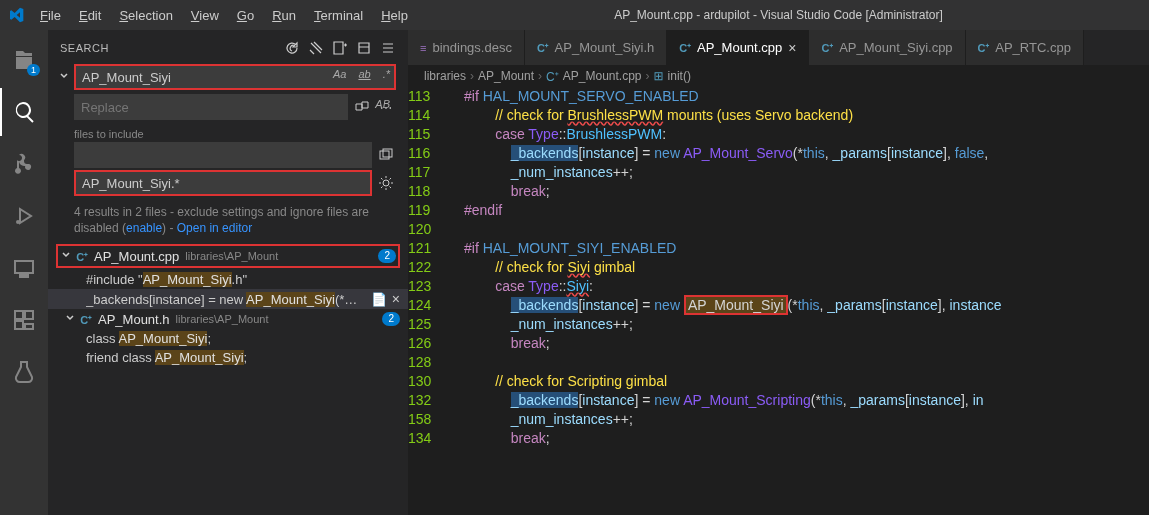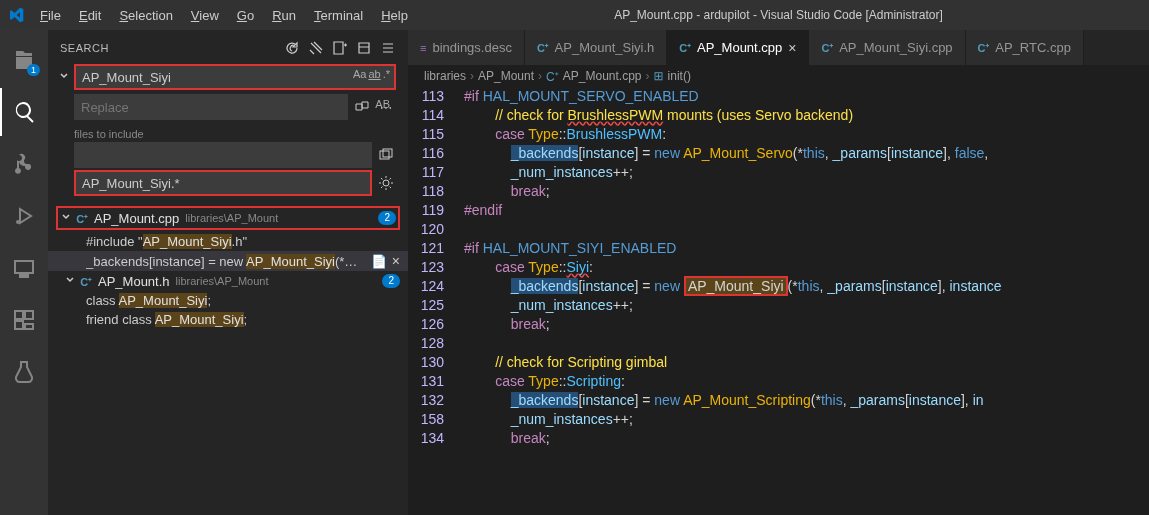--- a/index.html
+++ b/index.html
@@ -19,21 +19,21 @@
 .activitybar .badge { position:absolute; bottom:8px; right:8px; background:#007acc; color:#fff; border-radius:8px; font-size:9px; padding:0 4px; line-height:12px; }
 .sidebar { width:360px; background:#252526; display:flex; flex-direction:column; padding:6px 0; }
 .sb-header { display:flex; align-items:center; padding:4px 12px; font-size:11px; letter-spacing:0.5px; color:#bbb; }
 .sb-header .spacer { flex:1; }
 .sb-header .ico { width:16px; height:16px; margin-left:8px; cursor:pointer; fill:#ccc; }
 .search-row { margin:4px 12px 2px 26px; position:relative; display:flex; align-items:center; gap:4px; }
 .search-drop { position:absolute; left:-16px; top:6px; cursor:pointer; }
 .search-drop svg { width:12px; height:12px; fill:#ccc; }
 .input-box { flex:1; background:#3c3c3c; border:1px solid #3c3c3c; color:#ccc; padding:4px 6px; font-size:13px; height:26px; }
 .input-box.hl { border:2px solid #d33; }
-.input-icons { position:absolute; right:6px; top:4px; display:flex; gap:2px; align-items:center; }
+.input-icons { position:absolute; right:6px; top:4px; display:flex; gap:12px; align-items:center;font-style:italic; }
 .input-icons span { color:#aaa; font-size:11px; cursor:pointer; }
 .more-toggle { width:20px; text-align:center; cursor:pointer; color:#ccc; }
 .label-sm { font-size:11px; color:#888; margin:6px 12px 2px 26px; }
 .incl-row { margin:0 12px 2px 26px; position:relative; display:flex; gap:4px; }
 .right-ico { width:20px; display:flex; align-items:center; justify-content:center; cursor:pointer; }
 .right-ico svg { width:16px; height:16px; fill:#ccc; }
 .results-info { font-size:12px; color:#888; padding:6px 12px 0 26px; line-height:16px; }
 .results-info .link { color:#3794ff; cursor:pointer; }
 .results { margin-top:6px; font-size:13px; }
 .file-row { display:flex; align-items:center; padding:2px 8px 2px 16px; cursor:pointer; position:relative; }
@@ -53,27 +53,27 @@
 .editor-area { flex:1; display:flex; flex-direction:column; background:#1e1e1e; overflow:hidden; }
 .tabs { height:35px; background:#252526; display:flex; align-items:stretch; }
 .tab { display:flex; align-items:center; padding:0 12px; gap:6px; background:#2d2d2d; color:#969696; cursor:pointer; border-right:1px solid #1e1e1e; font-size:13px; }
 .tab.active { background:#1e1e1e; color:#fff; }
 .tab .tico { font-size:11px; font-weight:bold; }
 .tab .close { color:#ccc; font-size:14px; }
 .breadcrumbs { height:22px; display:flex; align-items:center; padding:0 16px; gap:4px; font-size:12px; color:#a0a0a0; }
 .breadcrumbs .sep { color:#666; }
 .code-area { flex:1; overflow:hidden; font-family:Consolas,'Courier New',monospace; font-size:14px; line-height:19px; position:relative; }
 .code-line { display:flex; white-space:pre; }
-.lnum { width:56px; text-align:right; color:#c4b5fd; padding-right:20px; flex-shrink:0; user-select:none; }
+.lnum { width:56px; color:#84cc16; padding-right:20px; flex-shrink:0; user-select:none; }
 .code-content { flex:1; color:#d4d4d4; }
 .tok-pp { color:#c586c0; }
 .tok-mac { color:#569cd6; }
 .tok-cm { color:#fde047; }
 .tok-kw { color:#c586c0; }
-.tok-type{ color:#eab308; }
+.tok-type{ color:#8b5cf6; }
 .tok-enum{ color:#4fc1ff; }
 .tok-sel { background:#264f78; }
 .tok-kw2{ color:#569cd6;}
 .tok-id { color:#9cdcfe;}
 .tok-hl { background:#5b4419; border:2px solid #d33; padding:0 2px;}
 .squiggle { text-decoration:underline wavy #f14c4c; text-decoration-skip-ink:none;}
 </style>
 </head>
 <body>
 
@@ -193,20 +193,23 @@
     <div class="incl-row">
       <input class="input-box hl" value="AP_Mount_Siyi.*" style="">
       <span class="right-ico">
           <svg viewBox="0 0 16 16">
             <circle cx="8" cy="8" r="3" fill="none" stroke="#ccc"></circle>
             <path d="M8 1v2M8 13v2M1 8h2M13 8h2M3 3l1.5 1.5M11.5 11.5L13 13M3 13l1.5-1.5M11.5 4.5L13 3" stroke="#ccc"></path>
           </svg>
         </span>
     </div>
 
+    <div class="results-info">
+      <span>4 results in 2 files - exclude settings and ignore files are disabled (</span><span class="link">enable</span><span>) - </span><span class="link">Open in editor</span>
+    </div>
 
     <div class="results" id="results">
         <div class="file-row hl">
           <span class="chev"><svg viewBox="0 0 12 12">
               <path d="M3 4l3 3 3-3" fill="none" stroke="#ccc" stroke-width="1.5"></path>
             </svg></span>
           <span class="fico">C⁺</span>
           <span class="fname">AP_Mount.cpp</span>
           <span class="fpath">libraries\AP_Mount</span>
           <span class="count-badge blue">2</span>
@@ -276,25 +279,25 @@
 
     <div class="code-line"><span class="lnum">113</span><span class="code-content"><span class="tok-pp">#if</span> <span class="tok-mac">HAL_MOUNT_SERVO_ENABLED</span></span></div>
         <div class="code-line"><span class="lnum">114</span><span class="code-content">        <span class="tok-cm">// check for <span class="squiggle">BrushlessPWM</span> mounts (uses Servo backend)</span></span></div>
         <div class="code-line"><span class="lnum">115</span><span class="code-content">        <span class="tok-kw">case</span> <span class="tok-type">Type</span>::<span class="tok-enum">BrushlessPWM</span>:</span></div>
         <div class="code-line"><span class="lnum">116</span><span class="code-content">            <span class="tok-sel tok-id">_backends</span>[<span class="tok-id">instance</span>] = <span class="tok-kw2">new</span> <span class="tok-type">AP_Mount_Servo</span>(*<span class="tok-kw2">this</span>, <span class="tok-id">_params</span>[<span class="tok-id">instance</span>], <span class="tok-kw2">false</span>, </span></div>
         <div class="code-line"><span class="lnum">117</span><span class="code-content">            <span class="tok-id">_num_instances</span>++;</span></div>
         <div class="code-line"><span class="lnum">118</span><span class="code-content">            <span class="tok-kw">break</span>;</span></div>
         <div class="code-line"><span class="lnum">119</span><span class="code-content"><span class="tok-pp">#endif</span></span></div>
         <div class="code-line"><span class="lnum">120</span><span class="code-content"></span></div>
         <div class="code-line"><span class="lnum">121</span><span class="code-content"><span class="tok-pp">#if</span> <span class="tok-mac">HAL_MOUNT_SIYI_ENABLED</span></span></div>
+        <div class="code-line"><span class="lnum">122</span><span class="code-content">        <span class="tok-cm">// check for <span class="squiggle">Siyi</span> gimbal</span></span></div>
         <div class="code-line"><span class="lnum">123</span><span class="code-content">        <span class="tok-kw">case</span> <span class="tok-type">Type</span>::<span class="tok-enum squiggle">Siyi</span>:</span></div>
         <div class="code-line"><span class="lnum">124</span><span class="code-content">            <span class="tok-sel tok-id">_backends</span>[<span class="tok-id">instance</span>] = <span class="tok-kw2">new</span> <span class="tok-hl">AP_Mount_Siyi</span>(*<span class="tok-kw2">this</span>, <span class="tok-id">_params</span>[<span class="tok-id">instance</span>], <span class="tok-id">instance</span></span></div>
         <div class="code-line"><span class="lnum">125</span><span class="code-content">            <span class="tok-id">_num_instances</span>++;</span></div>
         <div class="code-line"><span class="lnum">126</span><span class="code-content">            <span class="tok-kw">break</span>;</span></div>
         <div class="code-line"><span class="lnum">128</span><span class="code-content"></span></div>
         <div class="code-line"><span class="lnum">130</span><span class="code-content">        <span class="tok-cm">// check for Scripting gimbal</span></span></div>
-        <div class="code-line"><span class="lnum">131</span><span class="code-content">        <span class="tok-kw">case</span> <span class="tok-type">Type</span>::<span class="tok-enum">Scripting</span>:</span></div>
         <div class="code-line"><span class="lnum">132</span><span class="code-content">            <span class="tok-sel tok-id">_backends</span>[<span class="tok-id">instance</span>] = <span class="tok-kw2">new</span> <span class="tok-type">AP_Mount_Scripting</span>(*<span class="tok-kw2">this</span>, <span class="tok-id">_params</span>[<span class="tok-id">instance</span>], <span class="tok-id">in</span></span></div>
         <div class="code-line"><span class="lnum">158</span><span class="code-content">            <span class="tok-id">_num_instances</span>++;</span></div>
         <div class="code-line"><span class="lnum">134</span><span class="code-content">            <span class="tok-kw">break</span>;</span></div>
       </div>
   </div>
 </div>
 
 </body></html>

